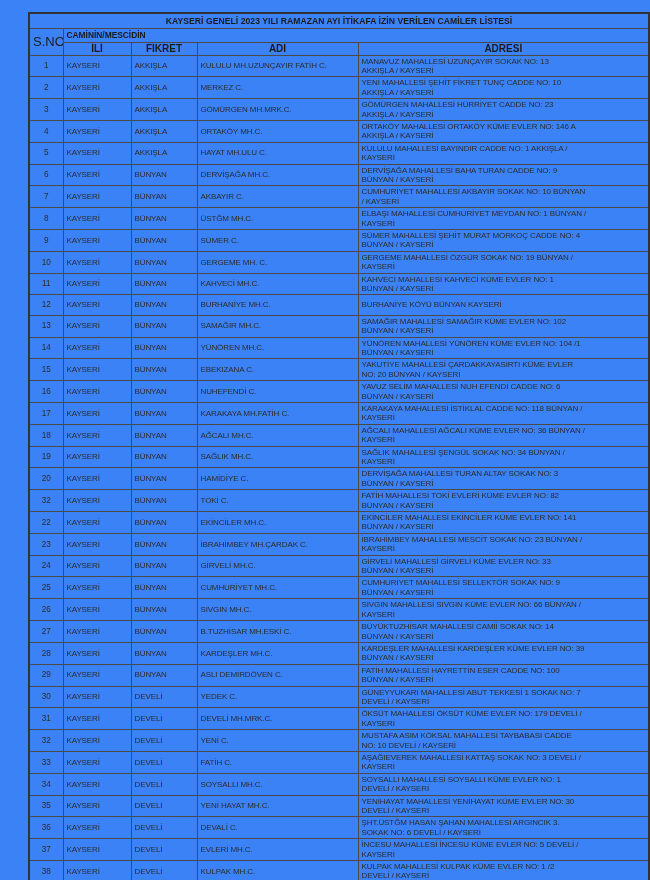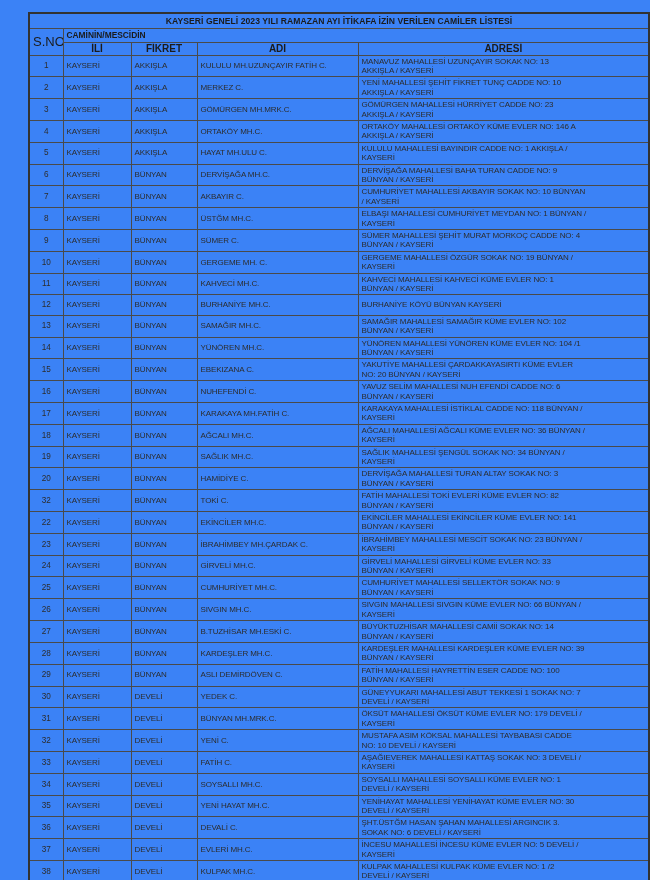--- a/index.html
+++ b/index.html
@@ -369,21 +369,21 @@
     <td class="c-ilce">DEVELİ</td>
     <td class="c-adi">YEDEK C.</td>
     <td class="c-adres">GÜNEYYUKARI MAHALLESİ ABUT TEKKESİ 1 SOKAK NO: 7
 DEVELİ / KAYSERİ</td>
   </tr>
 
   <tr class="data-row">
     <td class="c-no tick">31</td>
     <td class="c-il">KAYSERİ</td>
     <td class="c-ilce">DEVELİ</td>
-    <td class="c-adi">BÜNYAN MH.MRK.C.</td>
+    <td class="c-adi">DEVELİ MH.MRK.C.</td>
     <td class="c-adres">ÖKSÜT MAHALLESİ ÖKSÜT KÜME EVLER NO: 179 DEVELİ /
 KAYSERİ</td>
   </tr>
 
   <tr class="data-row">
     <td class="c-no tick">32</td>
     <td class="c-il">KAYSERİ</td>
     <td class="c-ilce">DEVELİ</td>
     <td class="c-adi">YENİ C.</td>
     <td class="c-adres">MUSTAFA ASIM KÖKSAL MAHALLESİ TAYBABASI CADDE

